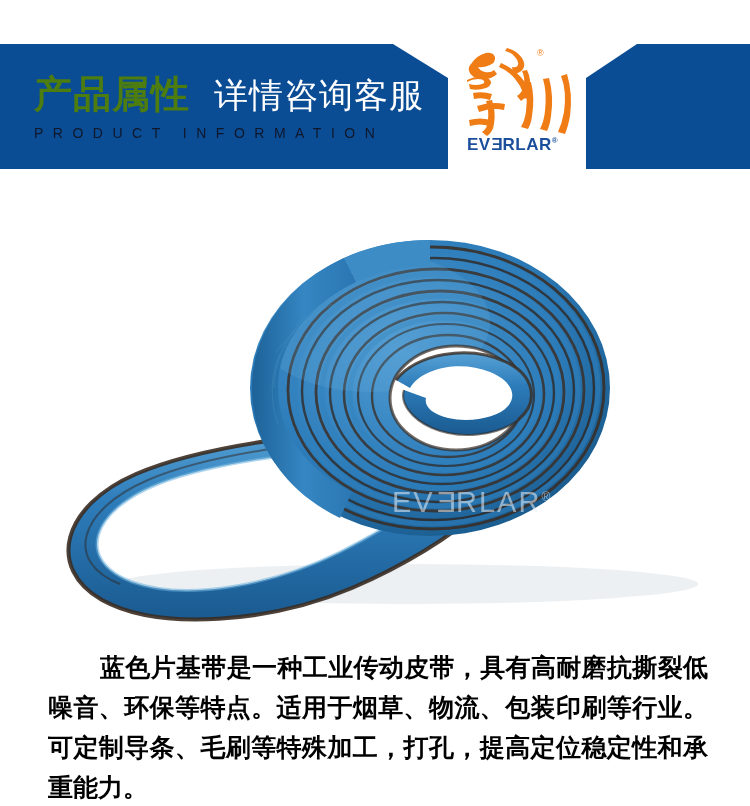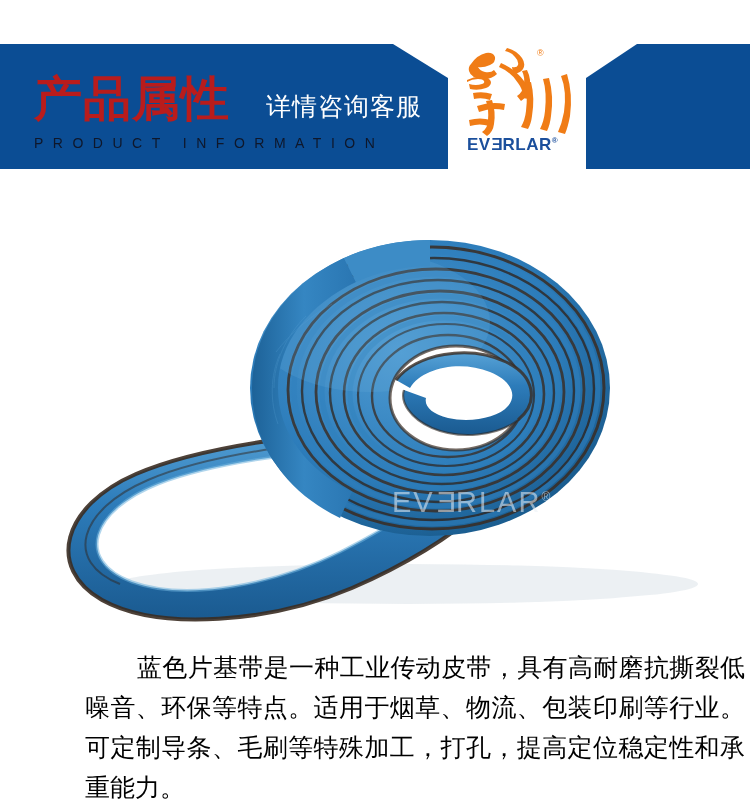--- a/index.html
+++ b/index.html
@@ -55,35 +55,35 @@
   }
 
   .banner-title-row {
     display: flex;
     align-items: baseline;
     white-space: nowrap;
   }
 
   .banner-title-cn {
     font-family: "Liberation Sans", "DejaVu Sans", sans-serif;
-    font-size: 48px;
+    font-size: 38px;
     font-weight: bold;
-    color: #b91c1c;
+    color: #4d7c0f;
     letter-spacing: 1px;
     line-height: 1;
   }
 
   .banner-subtitle-cn {
     font-family: "Liberation Sans", "DejaVu Sans", sans-serif;
-    font-size: 25px;
+    font-size: 34px;
     font-weight: normal;
     color: #ffffff;
     letter-spacing: 1px;
     line-height: 1;
-    margin-left: 36px;
+    margin-left: 24px;
   }
 
   .banner-title-en {
     margin-top: 13px;
     font-family: "Liberation Sans", "DejaVu Sans", sans-serif;
     font-size: 14px;
     font-weight: normal;
     color: #0f172a;
     letter-spacing: 9.5px;
     line-height: 1;
@@ -166,27 +166,26 @@
   }
 
   
   .description {
     position: absolute;
     left: 48px;
     top: 622px;
     width: 660px;
     font-family: "Liberation Sans", "DejaVu Sans", sans-serif;
     font-size: 25px;
-    font-weight: normal;
+    font-weight: bold;
     color: #000000;
     line-height: 40px;
     text-align: justify;
     text-indent: 52px;
     letter-spacing: 0px;
-    margin-left: 37px;
   }
 </style>
 </head>
 <body>
 
 <div class="banner">
 
   <div class="banner-panel-left"></div>
   <div class="banner-panel-right"></div>
 

